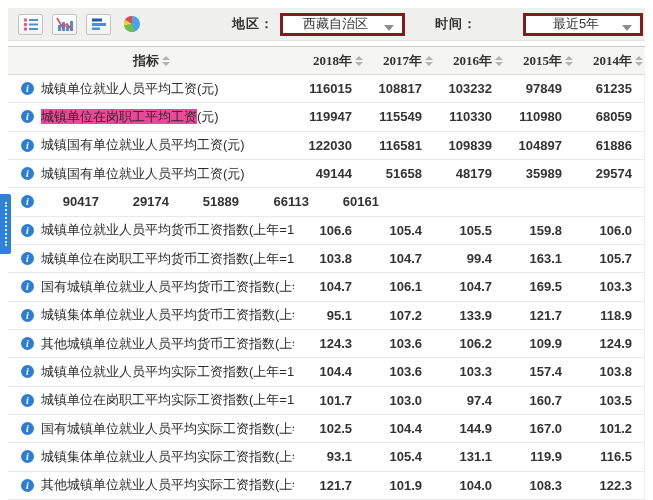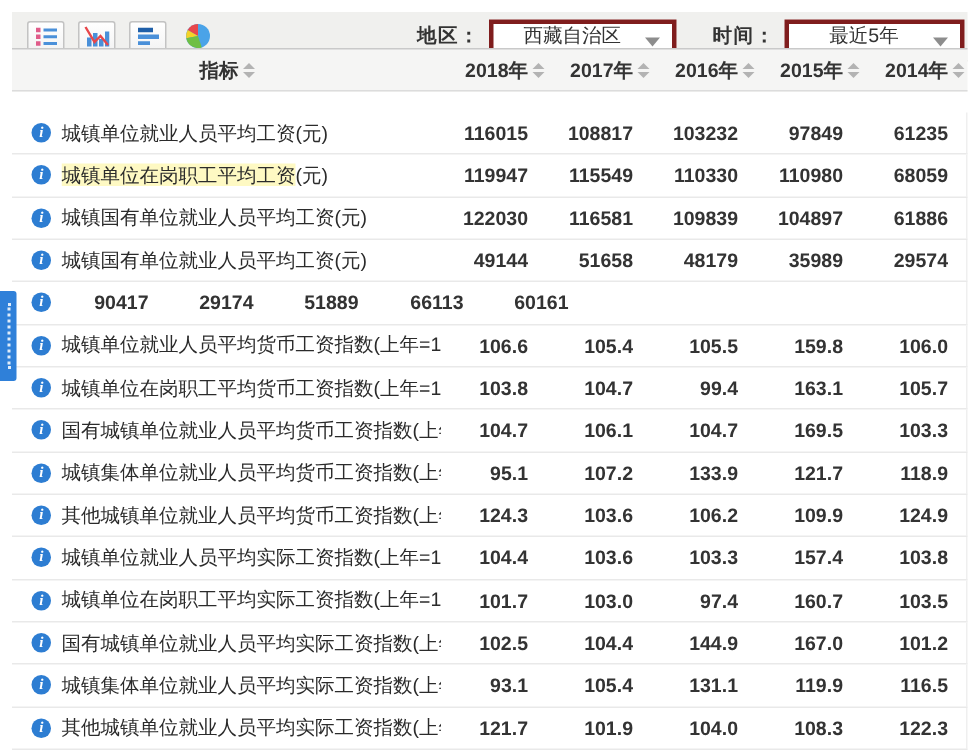--- a/index.html
+++ b/index.html
@@ -15,60 +15,60 @@
     display:flex;align-items:center;box-sizing:border-box;padding:0 2px 0 10px;
   }
   .icon-btn{
     width:25px;height:21px;background:linear-gradient(#ffffff,#f3f3f3);
     border:1px solid #c3c3c3;border-radius:2px;margin-right:9px;
     display:flex;align-items:center;justify-content:center;box-sizing:border-box;
     cursor:pointer;
   }
   .icon-plain{width:20px;height:20px;display:flex;align-items:center;justify-content:center;margin-left:2px;cursor:pointer;}
   .filters{margin-left:auto;display:flex;align-items:center;}
-  .filter-label{font-size:13px;font-weight:bold;color:#333;margin-right:6px;letter-spacing:1px;}
+  .filter-label{font-size:13px;font-weight:bold;color:#333;margin-right:6px;letter-spacing:1px;margin-left:6px;}
   .select{
     height:23px;background:#fff;border:3px solid #7f1d1d;
     display:flex;align-items:center;box-sizing:border-box;cursor:pointer;
     font-size:13px;color:#333;position:relative;justify-content:center;
   }
   .select.region{width:125px;margin-right:24px;}
-  .select.time{width:120px;}
+  .select.time{width:120px;margin-left:40px;}
   .caret{
     position:absolute;right:8px;top:9px;width:0;height:0;
     border-left:5px solid transparent;border-right:5px solid transparent;
     border-top:6px solid #8d8d8d;
   }
   .select .val{padding-right:14px;}
   
   .thead{
-    position:absolute;left:8px;top:32px;width:637px;height:29px;
+    position:absolute;left:8px;top:46px;width:637px;height:29px;
     background:#f5f5f4;border-top:1px solid #c9c9c9;border-bottom:1px solid #dcdcdc;
     display:flex;box-sizing:border-box;font-size:13px;font-weight:bold;
   }
   .th-indicator{flex:1;display:flex;align-items:center;justify-content:center;cursor:pointer;}
-  .th-year{width:70px;display:flex;align-items:center;justify-content:flex-end;box-sizing:border-box;padding-right:2px;cursor:pointer;}
+  .th-year{width:70px;display:flex;align-items:center;justify-content:flex-end;box-sizing:border-box;padding-right:2px;cursor:pointer;font-family:Liberation Serif, serif;}
   .sort{display:inline-flex;flex-direction:column;margin-left:3px;}
   .sort i{display:block;width:0;height:0;border-left:4px solid transparent;border-right:4px solid transparent;}
   .sort .up{border-bottom:4px solid #b3b3b3;margin-bottom:2px;}
   .sort .dn{border-top:4px solid #b3b3b3;}
   
   .tbody{position:absolute;left:8px;top:75px;width:637px;}
   .row{
     height:28.33px;display:flex;align-items:center;box-sizing:border-box;
     border-bottom:1px solid #e9e9e9;padding-left:13px;font-size:13px;
     border-right:1px solid #efefef;
   }
   .info{
     width:13px;height:13px;border-radius:50%;background:#2d7dd2;color:#fff;
     font-size:10px;font-weight:bold;font-style:italic;line-height:13px;text-align:center;
     margin-right:7px;flex:none;cursor:pointer;font-family:"Liberation Serif",serif;
   }
   .lbl{flex:1;white-space:nowrap;overflow:hidden;color:#2b2b2b;}
-  .lbl .sel{background:#fef9c3;}
+  .lbl .sel{background:#ec4899;}
   .cell{width:70px;text-align:right;box-sizing:border-box;padding-right:12px;font-weight:bold;color:#333;flex:none;}
   
   .side-handle{
     position:absolute;left:0;top:194px;width:11px;height:60px;background:#2f80d9;
     border-radius:0 2px 2px 0;display:flex;align-items:center;justify-content:center;cursor:pointer;
   }
   .side-handle .dots{width:0;height:44px;border-left:2px dotted rgba(255,255,255,.85);}
   svg{display:block;}
 </style>
 </head>

